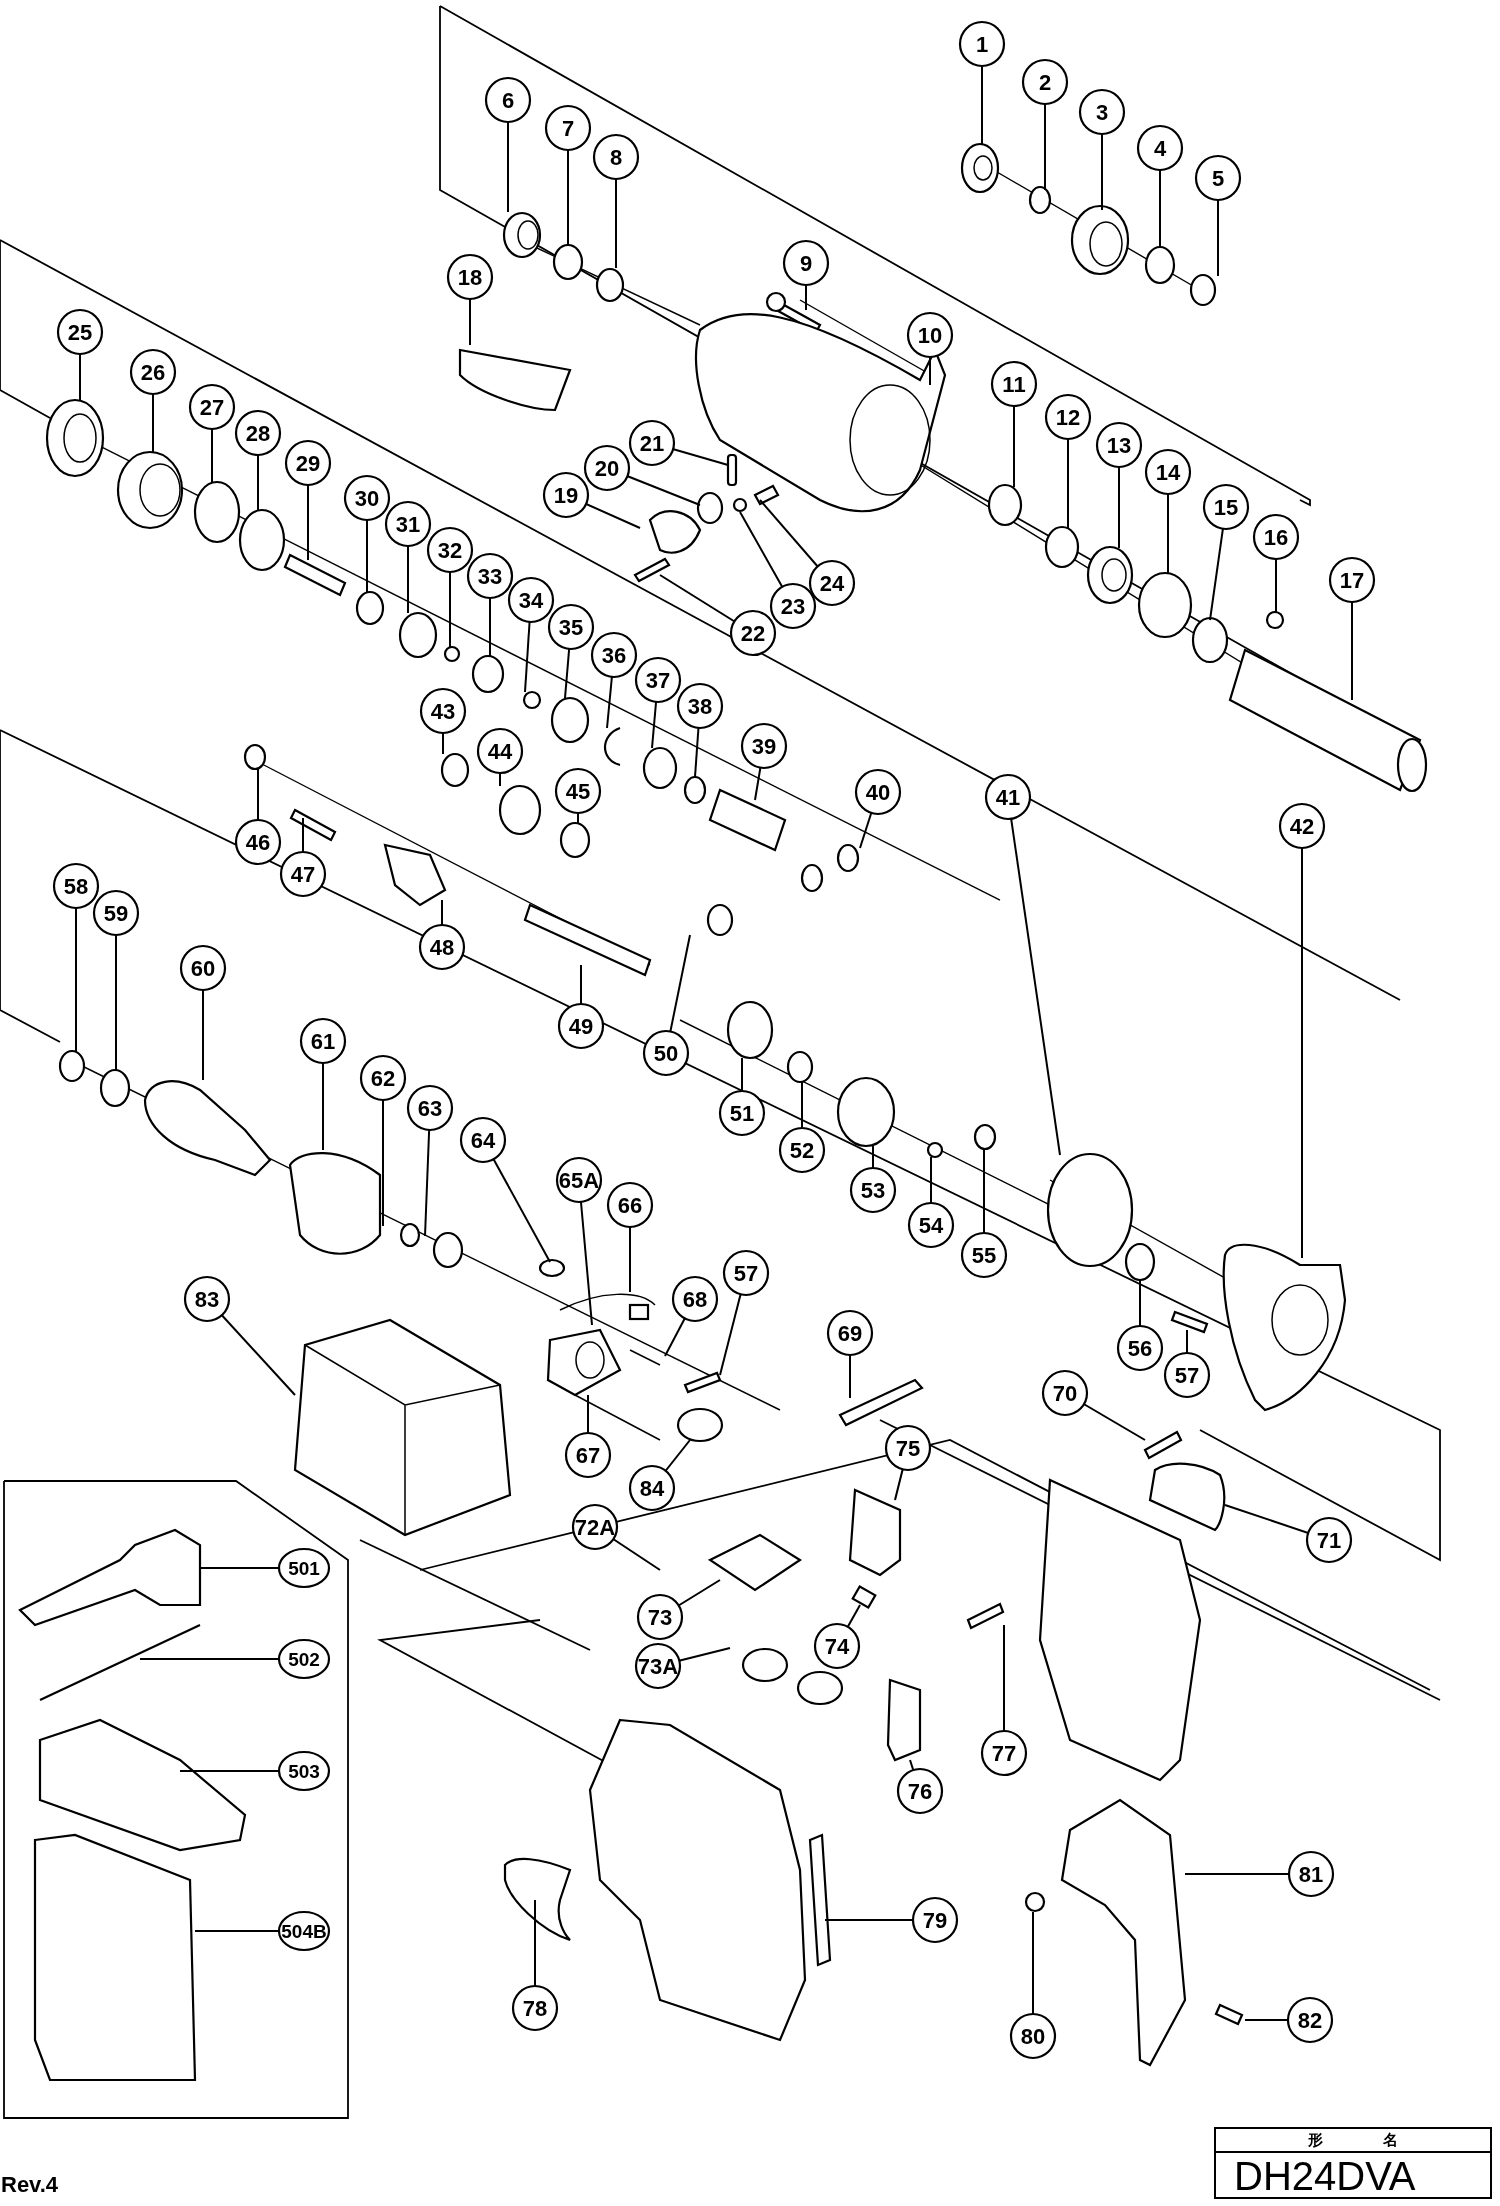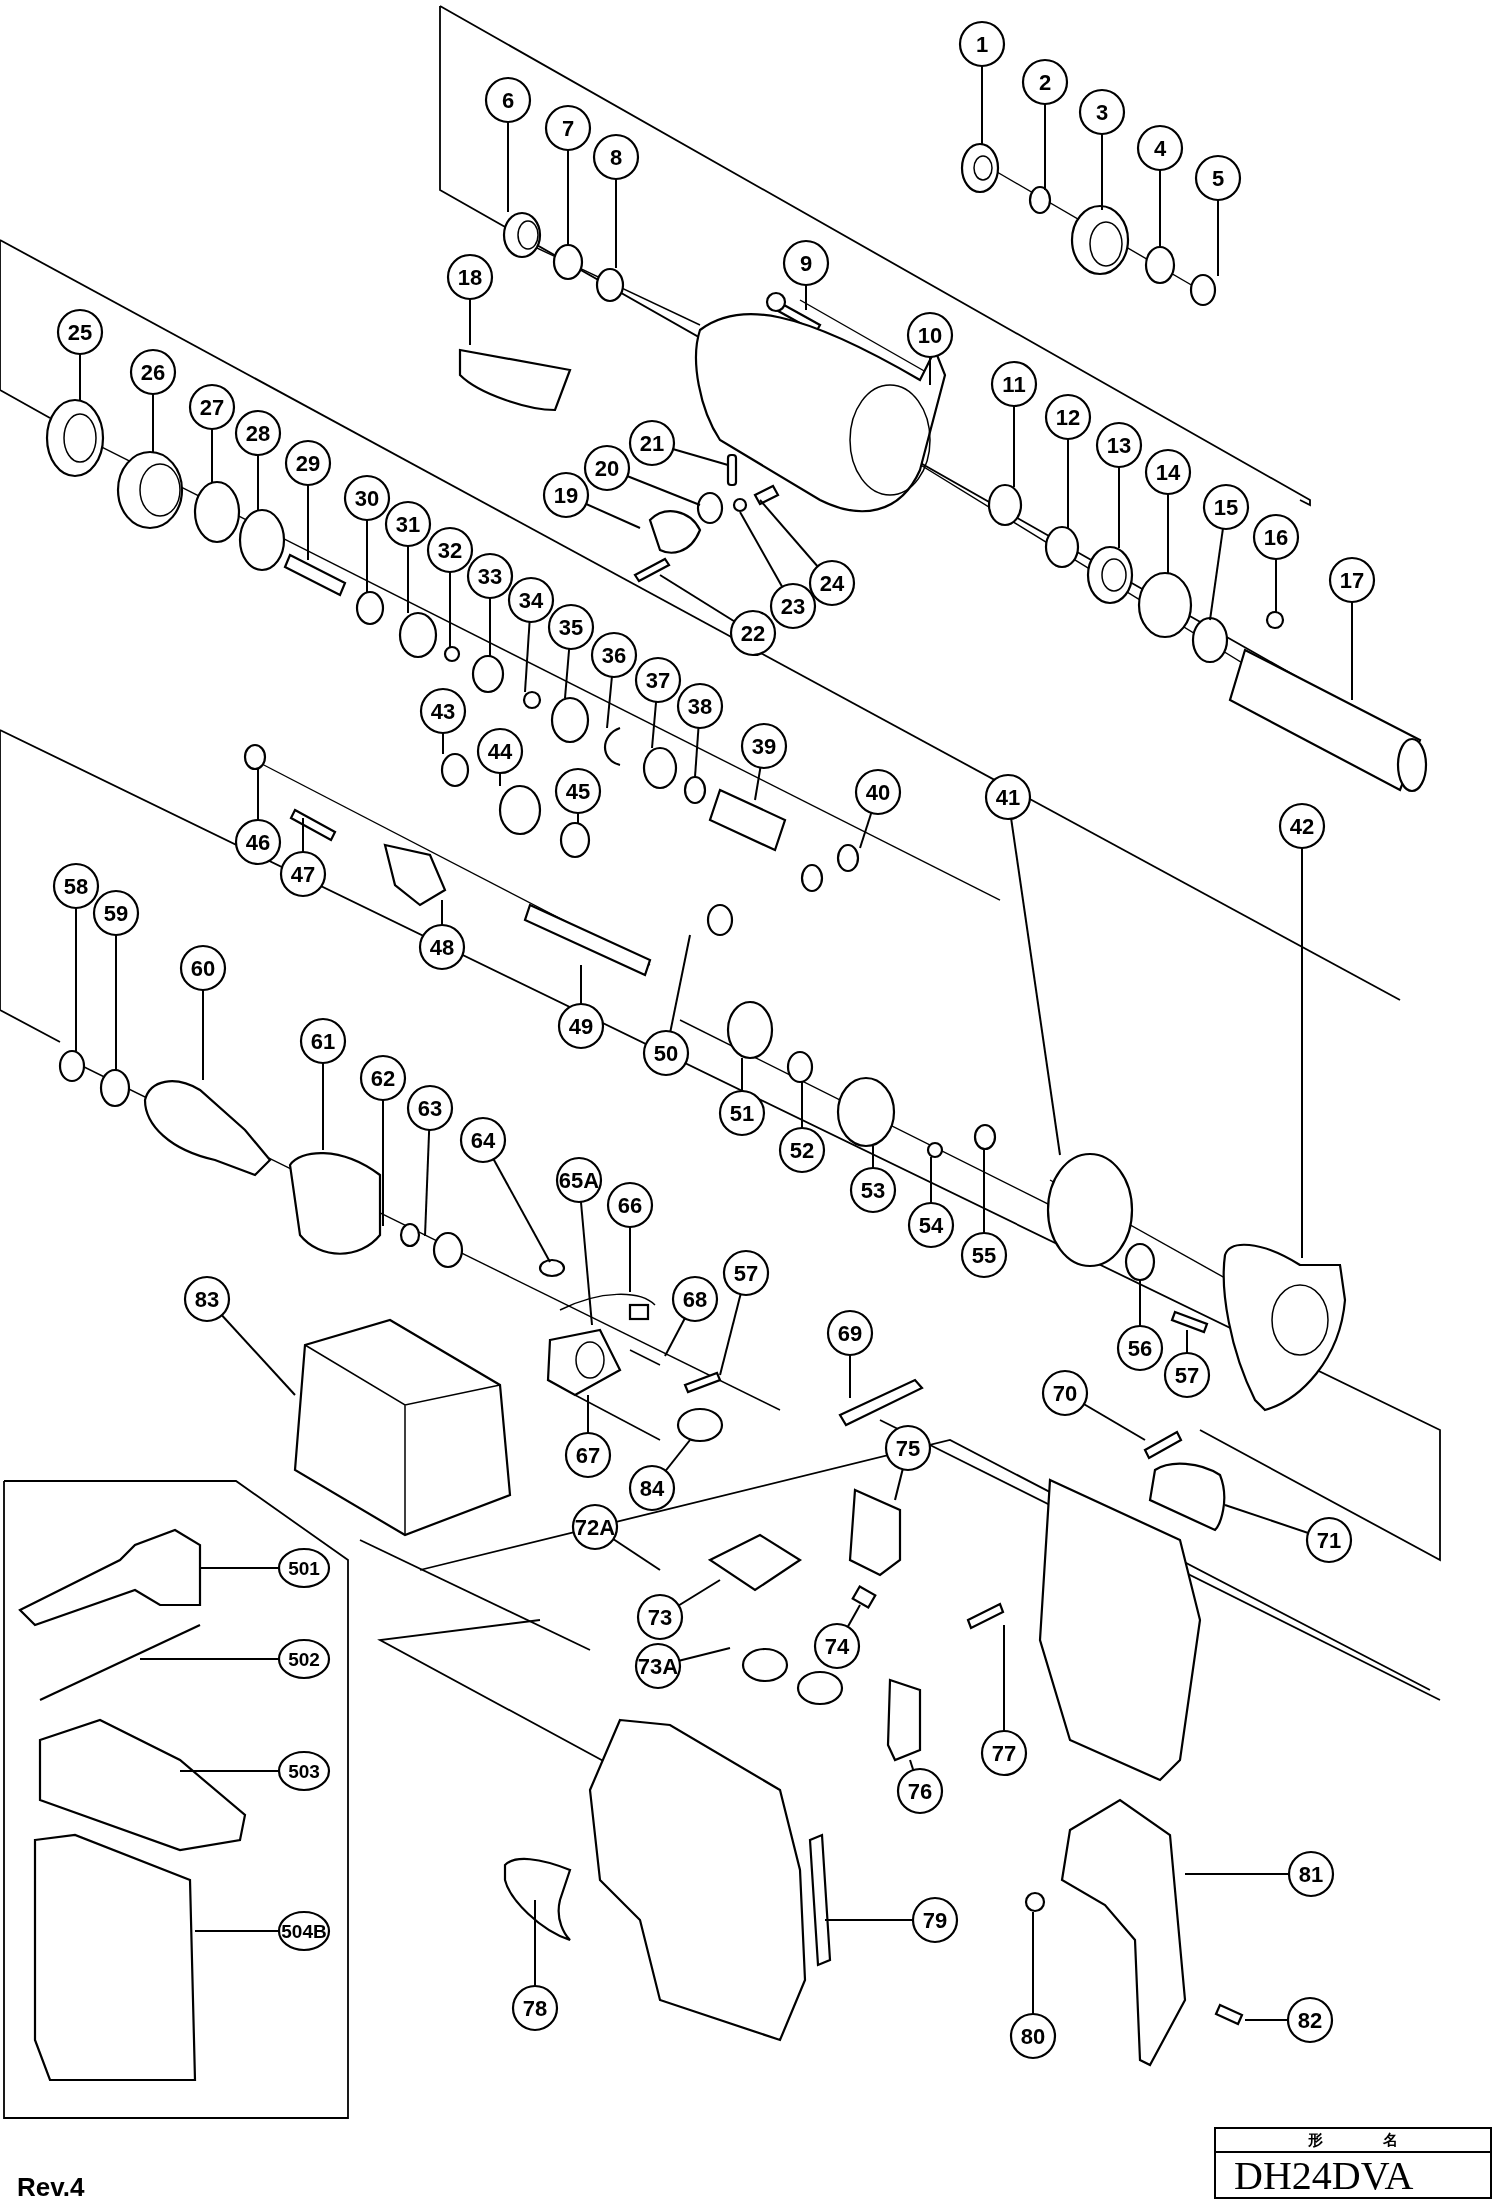--- a/index.html
+++ b/index.html
@@ -6,24 +6,24 @@
   body { width:1500px; height:2206px; position:relative; overflow:hidden; font-family:"Liberation Sans", sans-serif; }
   #diagram { position:absolute; left:0; top:0; width:1500px; height:2206px; }
   .callout circle { fill:#fff; stroke:#000; stroke-width:2.2; }
   .callout text { font-family:"Liberation Sans", sans-serif; font-weight:bold; font-size:22px; text-anchor:middle; dominant-baseline:central; fill:#000; }
   .callout.oval text { font-size:19px; }
   .leader { stroke:#000; stroke-width:2; fill:none; }
   .group-line { stroke:#000; stroke-width:1.8; fill:none; }
   .part { stroke:#000; stroke-width:2.2; fill:#fff; }
   .part-thin { stroke:#000; stroke-width:1.5; fill:none; }
   .axis { stroke:#000; stroke-width:1.4; fill:none; }
-  #rev { position:absolute; left:17px; top:2172px; font-size:26px; font-weight:bold; font-family:"Liberation Sans", sans-serif; }
+  #rev { position:absolute; left:1px; top:2172px; font-size:22px; font-weight:bold; font-family:"Liberation Sans", sans-serif; }
   #model-box { position:absolute; left:1214px; top:2127px; width:278px; height:72px; border:2.5px solid #000; box-sizing:border-box; background:#fff; }
   #model-box .hdr { height:22px; border-bottom:2px solid #000; display:flex; justify-content:center; gap:60px; font-size:15px; font-weight:bold; line-height:22px; font-family:"DejaVu Sans", sans-serif; }
-  #model-box .val { font-size:40px; line-height:46px; padding-left:18px; font-family:Liberation Serif, serif; }
+  #model-box .val { font-size:40px; line-height:46px; padding-left:18px; font-family:Liberation Sans, sans-serif; }
 </style>
 </head>
 <body>
 
 <svg id="diagram" viewBox="0 0 1500 2206" xmlns="http://www.w3.org/2000/svg">
 
   <g>
     <polyline class="group-line" points="440,6 1310,500 1310,505 1300,500"></polyline>
     <polyline class="group-line" points="440,6 440,190 1320,690"></polyline>
     <polyline class="group-line" points="0,240 0,390 50,418"></polyline>

